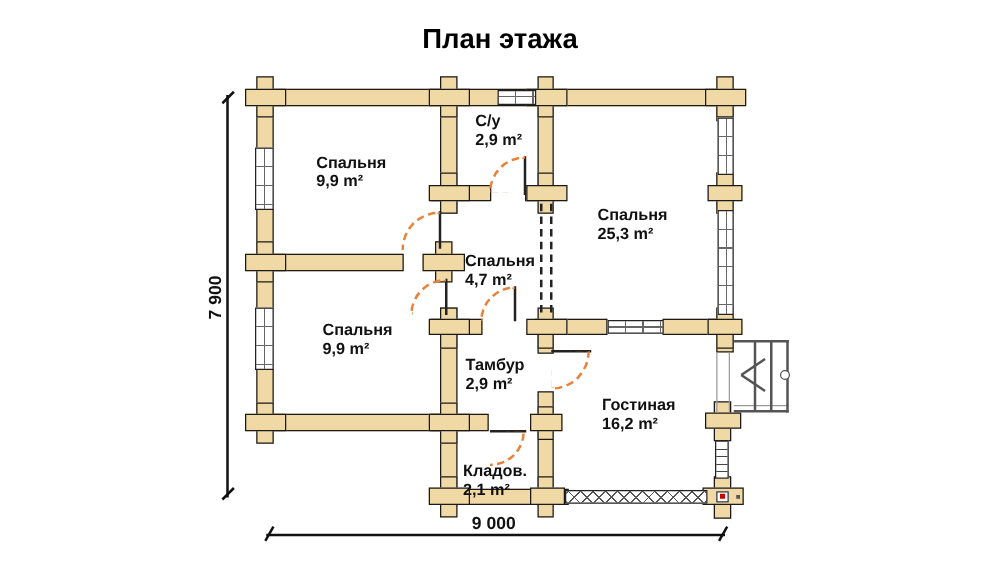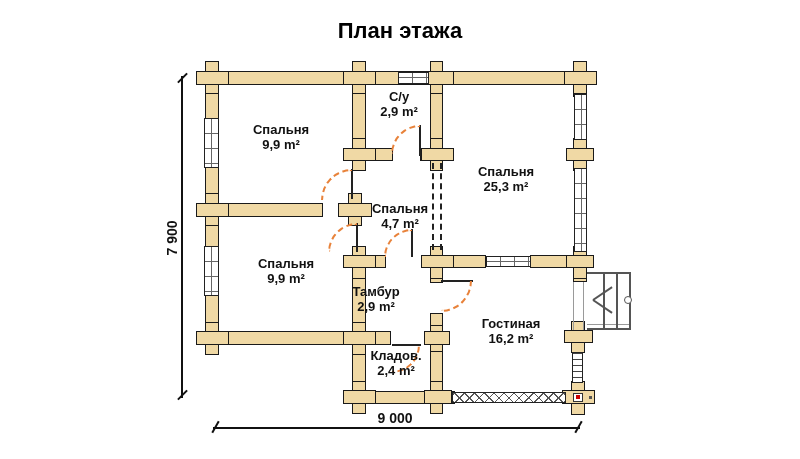--- a/index.html
+++ b/index.html
@@ -23,21 +23,21 @@
               repeating-linear-gradient(-45deg, #555 0 1px, transparent 1px 7px); }
   .arc { position:absolute; box-sizing:border-box; }
   .arc-tl { border-top:2px dashed #E8823A; border-left:2px dashed #E8823A; border-top-left-radius:100%; }
   .arc-br { border-bottom:2px dashed #E8823A; border-right:2px dashed #E8823A; border-bottom-right-radius:100%; }
   .leaf { position:absolute; background:#222; }
   .dashv { position:absolute; width:0; border-left:2px dashed #222; }
   .sline { position:absolute; background:#555; }
   .gline { position:absolute; background:#9a9a9a; }
   .dimline { position:absolute; background:#111; }
   .tick { position:absolute; width:13px; height:2px; background:#111; }
-  .room-label { position:absolute; transform:translateX(-50%); text-align:center;
+  .room-label { position:absolute; transform:translateX(-50%); text-align:left;
                 font-weight:bold; font-size:13px; line-height:15px; color:#111; white-space:nowrap; }
   .dim-label { position:absolute; font-weight:bold; font-size:14px; color:#111;
                text-align:center; white-space:nowrap; }
   .page-title { position:absolute; left:50%; transform:translateX(-50%); top:18px;
                 font-weight:bold; font-size:22px; color:#000; }
   .red-dot { position:absolute; background:#CC0000; }
   .white-sq { position:absolute; background:#fff; border:1px solid #333; box-sizing:border-box; }
   .circle { position:absolute; border:1.5px solid #555; border-radius:50%; background:#fff; box-sizing:border-box; }
 </style>
 </head>
@@ -168,26 +168,26 @@
     <div>25,3 m²</div>
   </div>
   <div class="room-label" style="left:400px;top:201px">
     <div>Спальня</div>
     <div>4,7 m²</div>
   </div>
   <div class="room-label" style="left:286px;top:256px">
     <div>Спальня</div>
     <div>9,9 m²</div>
   </div>
-  <div class="room-label" style="left:376px;top:284px">
+  <div class="room-label" style="left:396px;top:284px">
     <div>Тамбур</div>
     <div>2,9 m²</div>
   </div>
-  <div class="room-label" style="left:396px;top:348px">
+  <div class="room-label" style="left:396px;top:369px">
     <div>Кладов.</div>
-    <div>2,4 m²</div>
+    <div>2,1 m²</div>
   </div>
   <div class="room-label" style="left:511px;top:316px">
     <div>Гостиная</div>
     <div>16,2 m²</div>
   </div>
 
 </div>
 
 </body></html>

